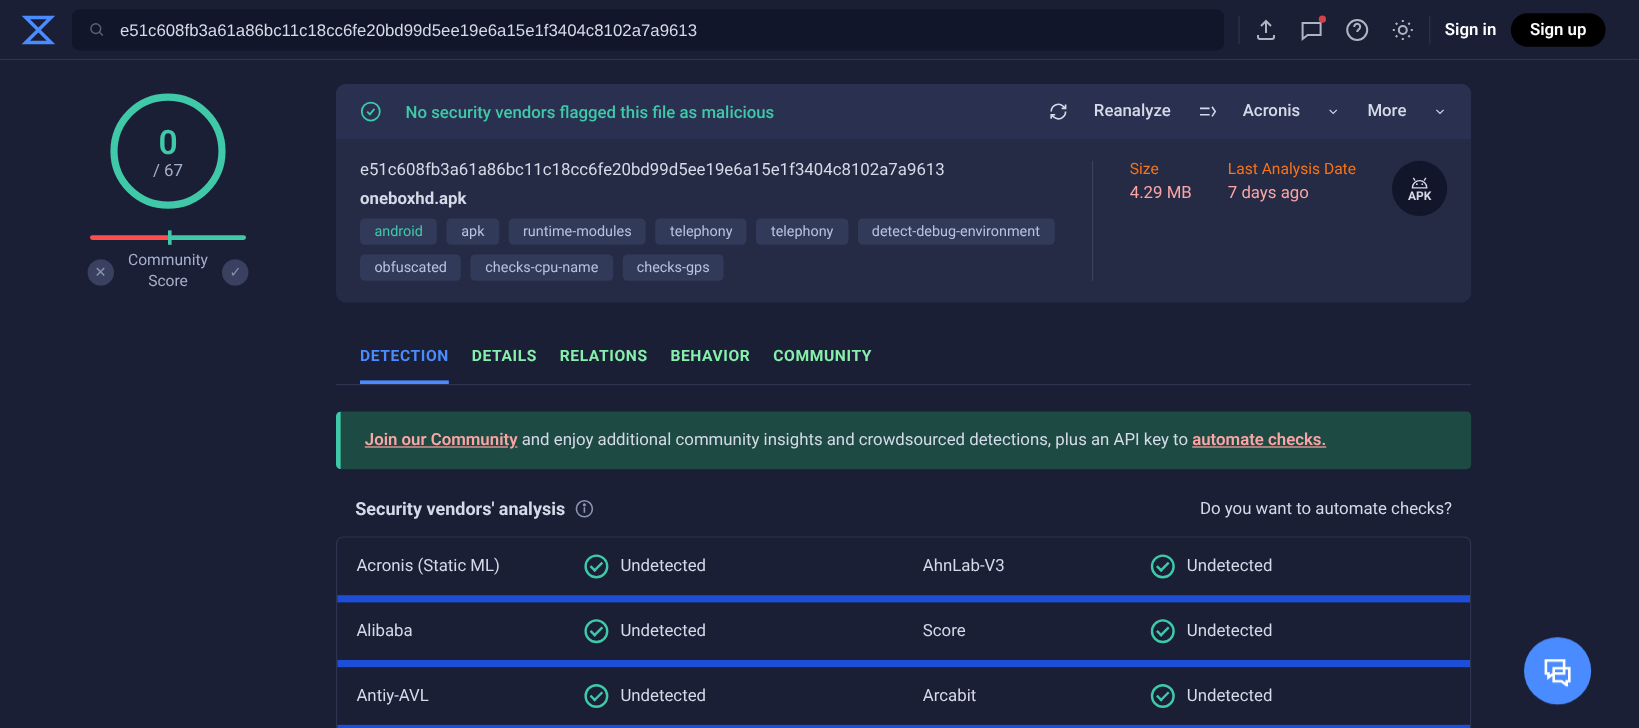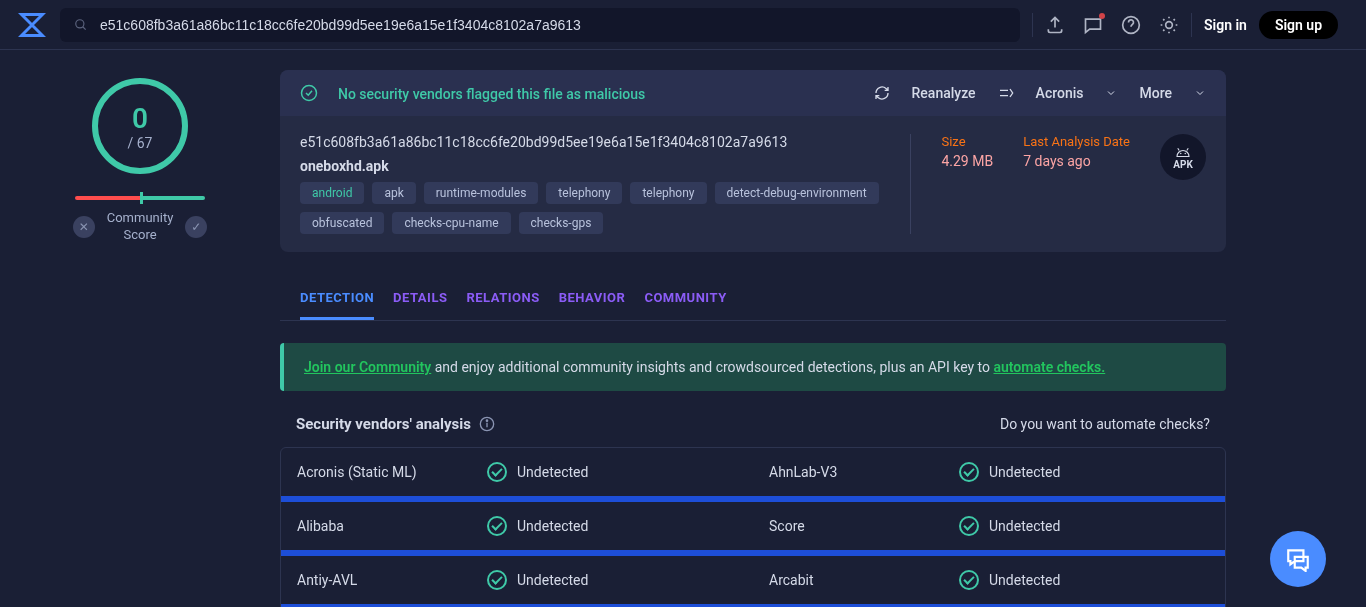--- a/index.html
+++ b/index.html
@@ -168,35 +168,35 @@
   margin-top: 26px;
   border-bottom: 1px solid #2d3450;
   display: flex;
   gap: 19px;
   padding: 0 20px;
 }
 .tab {
   padding: 12px 0;
   font-size: 13px;
   font-weight: 700;
-  color: #8b5cf6;
+  color: #86efac;
   letter-spacing: 0.5px;
   cursor: pointer;
   border-bottom: 3px solid transparent;
 }
 .tab.active { color: #4a8cff; border-bottom-color: #4a8cff; }
 .banner {
   margin-top: 22px;
   background: #1e4a44;
   border-left: 4px solid #3fc9a8;
   padding: 16px 20px;
   border-radius: 4px;
   font-size: 14px;
 }
-.banner a { color: #22c55e; text-decoration: underline; font-weight: 600; }
+.banner a { color: #fca5a5; text-decoration: underline; font-weight: 600; }
 .analysis-header {
   margin-top: 24px;
   display: flex;
   align-items: center;
   justify-content: space-between;
   padding: 0 16px;
 }
 .analysis-title { font-size: 15px; font-weight: 700; display: flex; align-items: center; gap: 8px; }
 .automate-link { font-size: 14px; color: #d5dae8; }
 .vendors-table {

